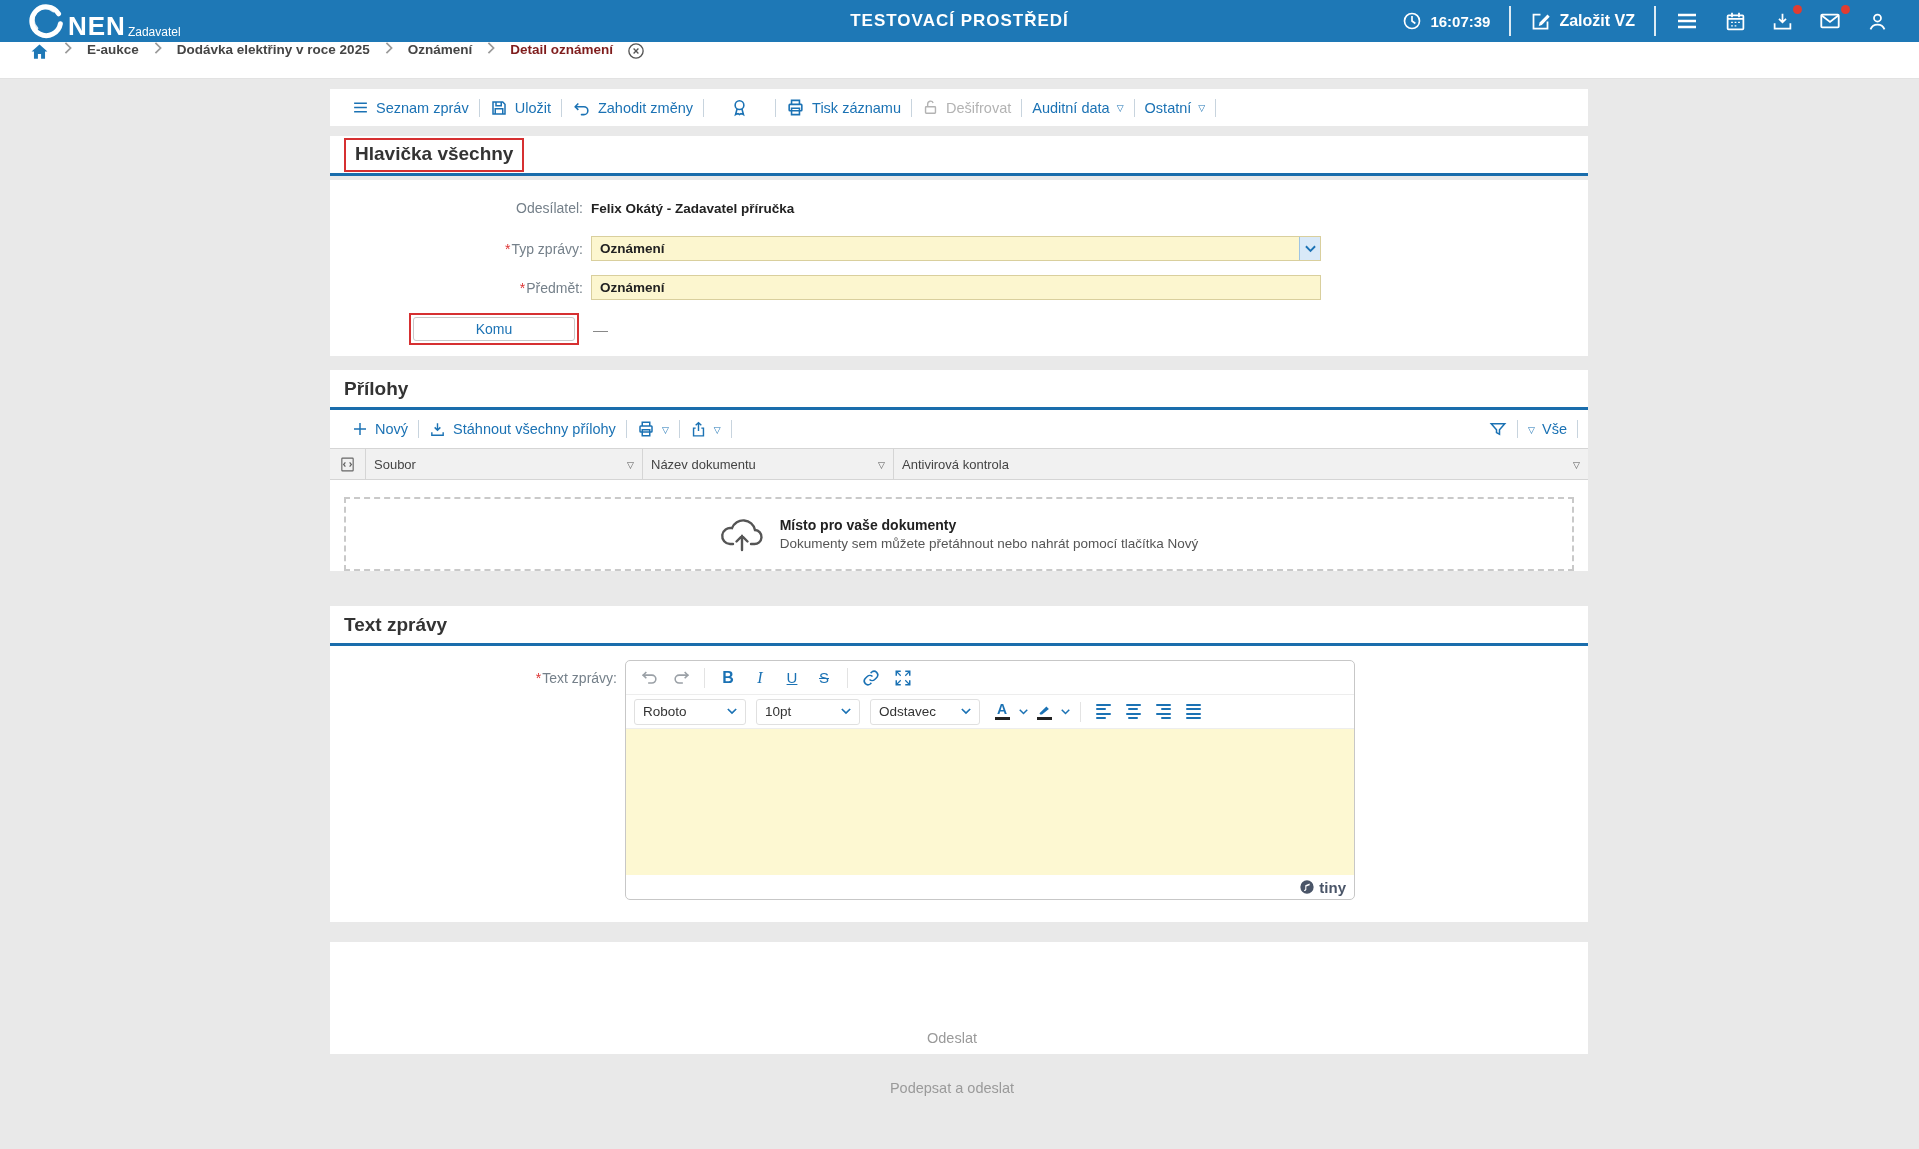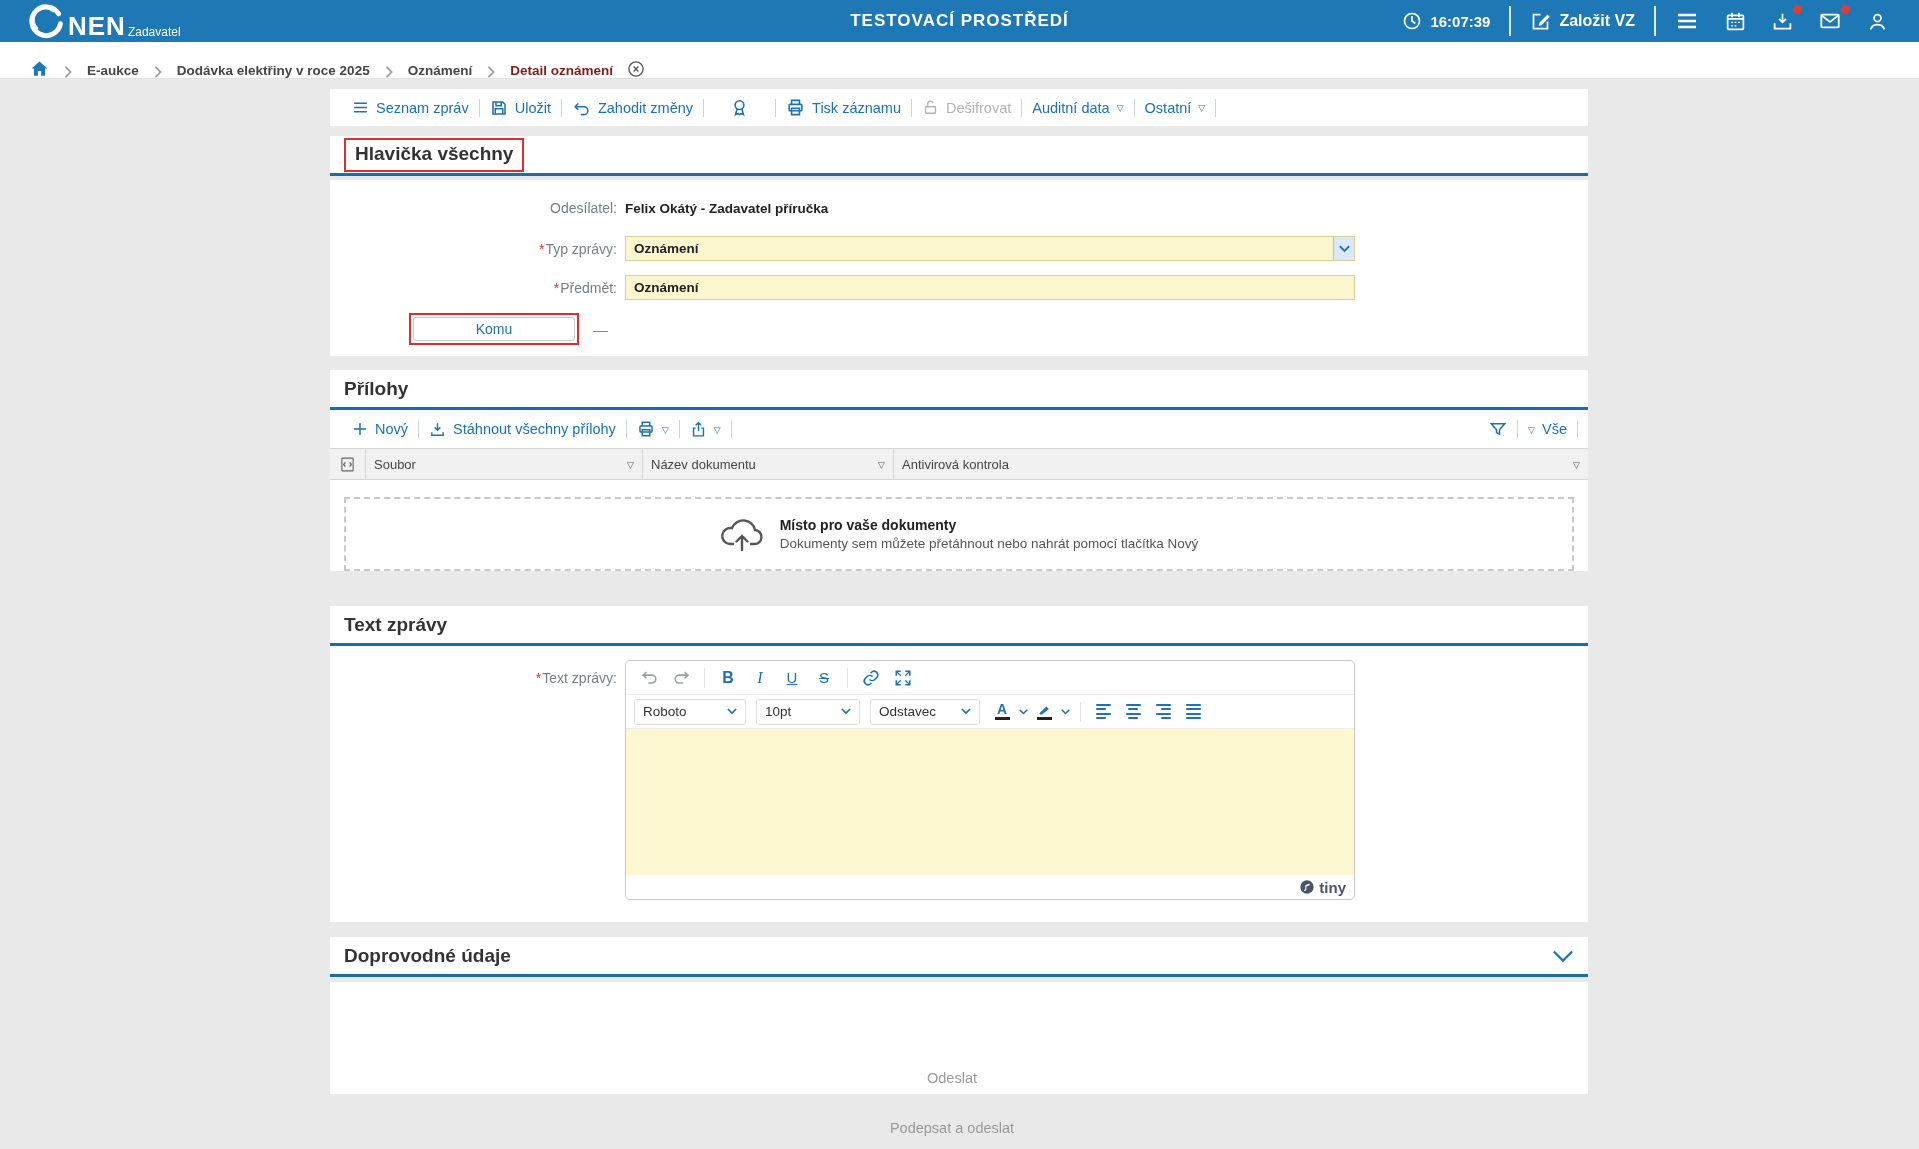--- a/index.html
+++ b/index.html
@@ -19,21 +19,21 @@
   .logo-sub{font-size:12px;margin-top:22px;margin-left:-2px;}
   .env{position:absolute;left:0;right:0;text-align:center;font-size:17px;font-weight:bold;letter-spacing:1px;pointer-events:none;}
   .hdr-right{margin-left:auto;display:flex;align-items:center;gap:0;margin-right:18px;}
   .hdr-item{display:flex;align-items:center;gap:8px;padding:0 13px;position:relative;height:42px;}
   .hdr-time{font-size:15px;font-weight:bold;}
   .hdr-sep{width:2px;height:30px;background:rgba(255,255,255,.85);margin:0 6px;}
   .badge{position:absolute;top:5px;right:4px;width:9px;height:9px;border-radius:50%;background:#e03c31;}
   .founder{font-size:16px;font-weight:bold;}
   
   .crumbs{position:absolute;left:0;top:42px;width:1919px;height:37px;background:#fff;
-          display:flex;align-items:flex-end;padding-left:30px;gap:14px;border-bottom:1px solid #e2e2e2;}
+          display:flex;align-items:flex-start;padding-left:30px;gap:14px;border-bottom:1px solid #e2e2e2;}
   .crumb{font-size:13.5px;font-weight:bold;color:#454545;}
   .crumb.current{color:#7f1d1d;}
   .crumb-sep{color:#9a9a9a;}
   
   .content{position:absolute;left:330px;top:79px;width:1258px;}
   .panel{background:var(--panel);}
   .gap8{height:10px;} .gap4{height:4px;} .gap14{height:14px;} .gap15{height:15px;} .gap5{height:5px;}
   
   .cmdbar{height:37px;display:flex;align-items:center;padding-left:12px;font-size:14.5px;color:var(--blue);}
   .cmd{display:flex;align-items:center;gap:7px;padding:0 10px;cursor:pointer;white-space:nowrap;}
@@ -41,21 +41,21 @@
   .vdiv{width:1px;height:18px;background:var(--divider);}
   .tri{font-size:9px;line-height:1;position:relative;top:1px;}
   .cmd-seal{padding:0 26px;}
   
   .sechead{height:40px;display:flex;align-items:center;padding:0 14px;border-bottom:3px solid var(--line);}
   .sechead .ttl{font-size:19px;font-weight:bold;color:#333;}
   .redbox{border:2px solid var(--red);padding:3px 9px 5px 9px;}
   
   .fields{padding-top:20px;height:176px;}
   .frow{display:flex;align-items:center;margin-bottom:13px;}
-  .flabel{width:295px;text-align:right;font-size:14px;color:var(--graytxt);padding-right:8px;white-space:nowrap;}
+  .flabel{width:261px;text-align:right;font-size:14px;color:var(--graytxt);padding-right:8px;white-space:nowrap;}
   .req{color:#d33;margin-right:1px;}
   .fvalue{font-size:13.5px;font-weight:bold;color:#222;}
   .ysel{width:730px;height:25px;background:var(--yellow);border:1px solid var(--ybord);
         display:flex;align-items:center;position:relative;}
   .ysel .val{font-size:13.5px;font-weight:bold;color:#222;padding-left:8px;}
   .ybtn{position:absolute;right:0;top:0;bottom:0;width:21px;background:#d9e9f8;border-left:1px solid #9ec4e4;
         display:flex;align-items:center;justify-content:center;}
   .yinput{width:730px;height:25px;background:var(--yellow);border:1px solid var(--ybord);
         display:flex;align-items:center;}
   .yinput .val{font-size:13.5px;font-weight:bold;color:#222;padding-left:8px;}
@@ -567,28 +567,20 @@
             </svg>
           </span>
           <span class="tinytxt">tiny</span>
         </div>
       </div>
     </div>
   </div>
 
   <div class="gap15"></div>
 
-  <div class="panel dop-head">
-    <span class="ttl">Doprovodné údaje</span>
-    <span class="chev">
-      <svg width="22" height="14" viewBox="0 0 24 14" fill="none" stroke="#1b72b4" stroke-width="2.4">
-          <path d="M2 2l10 10L22 2"></path>
-        </svg>
-    </span>
-  </div>
   <div class="gap5"></div>
   <div class="dop-body panel"></div>
 
   <div class="footer">
     <button class="fbtn">Odeslat</button>
     <button class="fbtn">Podepsat a odeslat</button>
   </div>
 </div>
 
 </body></html>

